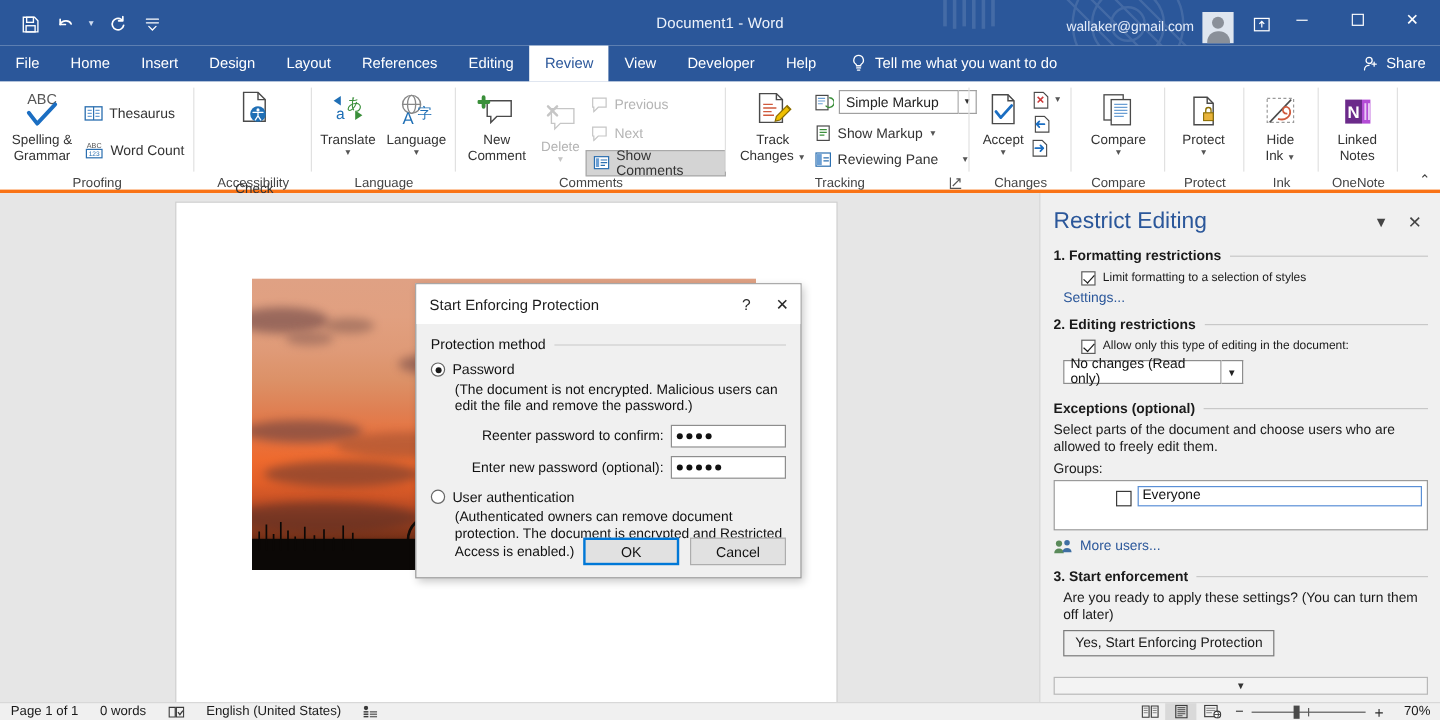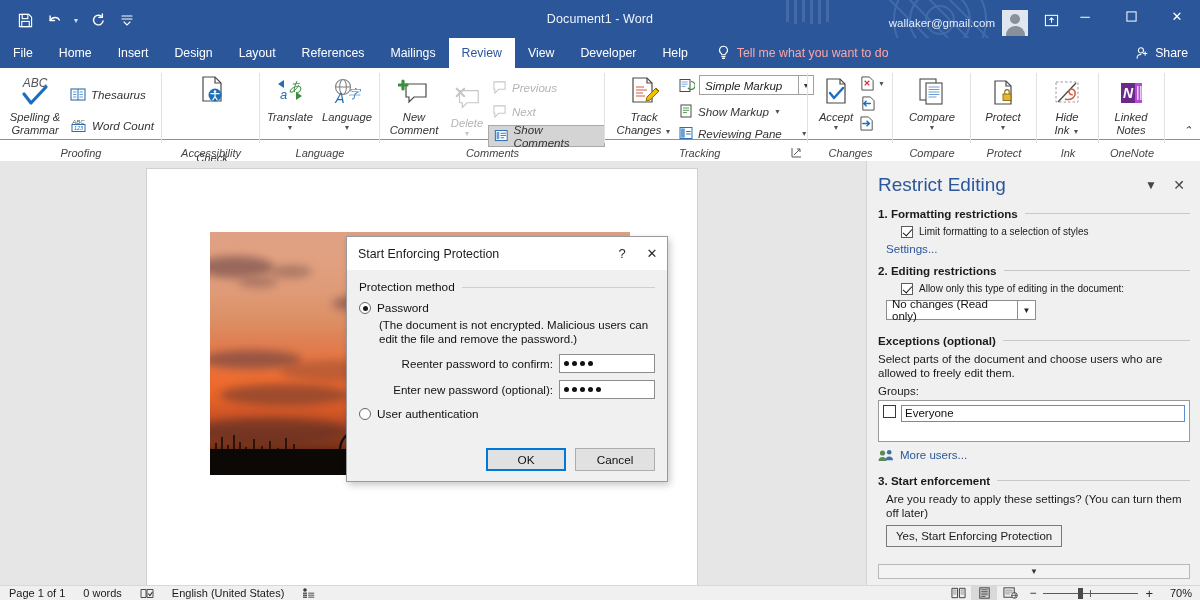--- a/index.html
+++ b/index.html
@@ -41,29 +41,29 @@
     display: flex; align-items: center; justify-content: center; color: #fff; font-size: 13px; }
   .wbtn.min { right: 92px; } .wbtn.max { right: 46px; } .wbtn.close { right: 0; }
 
   
   .tabrow {
     position: absolute; left: 0; top: 38px; width: 1200px; height: 30px;
     background: #2b579a; display: flex; align-items: stretch;
   }
   .tab { padding: 0 13px; display: flex; align-items: center; color: #fff; font-size: 12.3px; }
   .tab.active { background: #fff; color: #2b579a; }
-  .tellme { display: flex; align-items: center; gap: 7px; padding-left: 16px; color: #fca5a5; font-size: 12.3px; }
+  .tellme { display: flex; align-items: center; gap: 7px; padding-left: 16px; color: #ffffff; font-size: 12.3px; }
   .bulb { width: 13px; height: 16px; display:block; }
   .share { position: absolute; right: 12px; top: 0; height: 30px; display: flex; align-items: center;
     gap: 5px; color: #fff; font-size: 12.3px; }
 
   
   .ribbon {
-    position: absolute; left: 0; top: 68px; width: 1200px; height: 72px;
-    background: #fff; border-bottom: 1px solid #f97316; font-style: italic;
+    position: absolute; left: 0; top: 68px; width: 1200px; height: 93px;
+    background: #fff; border-bottom: 3px solid #f97316;
   }
   .rgroup { position: absolute; top: 0; height: 93px; }
   .rgroup .gsep { position: absolute; right: 0; top: 5px; bottom: 18px; width: 1px; background: #e1e1e1; }
   .glabel { position: absolute; bottom: 2px; left: 0; right: 0; text-align: center;
     font-size: 11px; color: #444; }
   .glabel-l { position: absolute; bottom: 2px; font-size: 11px; color: #444; }
   .dlg-launch { position: absolute; bottom: 3px; right: 6px; width: 11px; height: 11px; }
 
   .bigbtn { position: absolute; display: flex; flex-direction: column; align-items: center;
     width: 60px; font-size: 11.2px; color: #333; line-height: 1.12; text-align: center; }
@@ -147,21 +147,21 @@
   .plink { margin: 4px 10px 0 19px; font-size: 11.6px; color: #2b579a; }
   .psel { margin: 5px 10px 0 19px; display: flex; align-items: stretch; height: 20px; width: 150px; }
   .psel .sbox { flex: 1; border: 1px solid #8d8d8d; background: #fff; display: flex; align-items: center;
     padding: 0 5px; font-size: 11.5px; color: #111; }
   .psel .sbtn { width: 18px; border: 1px solid #8d8d8d; border-left: none; background: #fff;
     display: flex; align-items: center; justify-content: center; font-size: 8px; color: #222; }
   .ptext { margin: 5px 12px 0 11px; font-size: 11.5px; color: #1a1a1a; line-height: 1.26; }
   .plabel { margin: 4px 10px 0 11px; font-size: 11.5px; color: #1a1a1a; }
   .grpbox { margin: 3px 10px 0 11px; height: 42px; border: 1px solid #9a9a9a; background: #fff;
     padding: 4px 4px 0 4px; }
-  .grprow { display: flex; align-items: flex-start; gap: 5px; }
+  .grprow { display: flex; align-items: flex-end; gap: 5px; margin-left: 47px; }
   .grprow .gck { width: 13px; height: 13px; border: 1px solid #3a3a3a; background: #fff; flex: none; }
   .grprow .gname { flex: 1; border: 1px solid #5a8fd6; height: 17px; display: flex; align-items: center;
     padding: 0 3px; font-size: 11.5px; color: #111; }
   .moreusers { display: flex; align-items: center; gap: 6px; margin: 7px 10px 0 11px;
     font-size: 11.5px; color: #2b579a; }
   .enforce-btn { margin: 4px 10px 0 19px; display: inline-flex; align-items: center; justify-content: center;
     height: 22px; padding: 0 9px; border: 1px solid #7a7a7a; background: #f0f0f0;
     font-size: 11.5px; color: #1a1a1a; }
   .pane-splitter { position: absolute; left: 11px; right: 10px; bottom: 6px; height: 15px;
     border: 1px solid #b8b8b8; background: #f3f3f3; display: flex; align-items: center; justify-content: center;
@@ -255,21 +255,21 @@
     <div class="wbtn close">✕</div>
   </div>
 
   <div class="tabrow">
     <div class="tab">File</div>
     <div class="tab">Home</div>
     <div class="tab">Insert</div>
     <div class="tab">Design</div>
     <div class="tab">Layout</div>
     <div class="tab">References</div>
-    <div class="tab">Mailings</div>
+    <div class="tab">Editing</div>
     <div class="tab active">Review</div>
     <div class="tab">View</div>
     <div class="tab">Developer</div>
     <div class="tab">Help</div>
     <div class="tellme">
       <svg class="bulb" viewBox="0 0 12 16">
         <path d="M6 1.2a4 4 0 0 1 2.4 7.2c-.5.4-.7.9-.7 1.4H4.3c0-.5-.2-1-.7-1.4A4 4 0 0 1 6 1.2z" fill="none" stroke="#fff" stroke-width="1.1"></path>
         <path d="M4.4 11.6h3.2M5 13.4h2" stroke="#fff" stroke-width="1.1" stroke-linecap="round"></path>
       </svg>
       <span>Tell me what you want to do</span>
@@ -645,20 +645,21 @@
           <i class="pwdot"></i>
           <i class="pwdot"></i>
           <i class="pwdot"></i>
         </span>
       </div>
 
       <div class="radio-row" style="margin-top:8px;">
         <span class="radio"></span>
         <span>User authentication</span>
       </div>
+      <div class="hint">(Authenticated owners can remove document protection. The document is encrypted and Restricted Access is enabled.)</div>
     </div>
     <div class="dlg-btns">
       <div class="dbtn def">OK</div>
       <div class="dbtn">Cancel</div>
     </div>
   </div>
 
   <div class="pane">
     <div class="pane-hd">
       <span class="pane-title">Restrict Editing</span>

